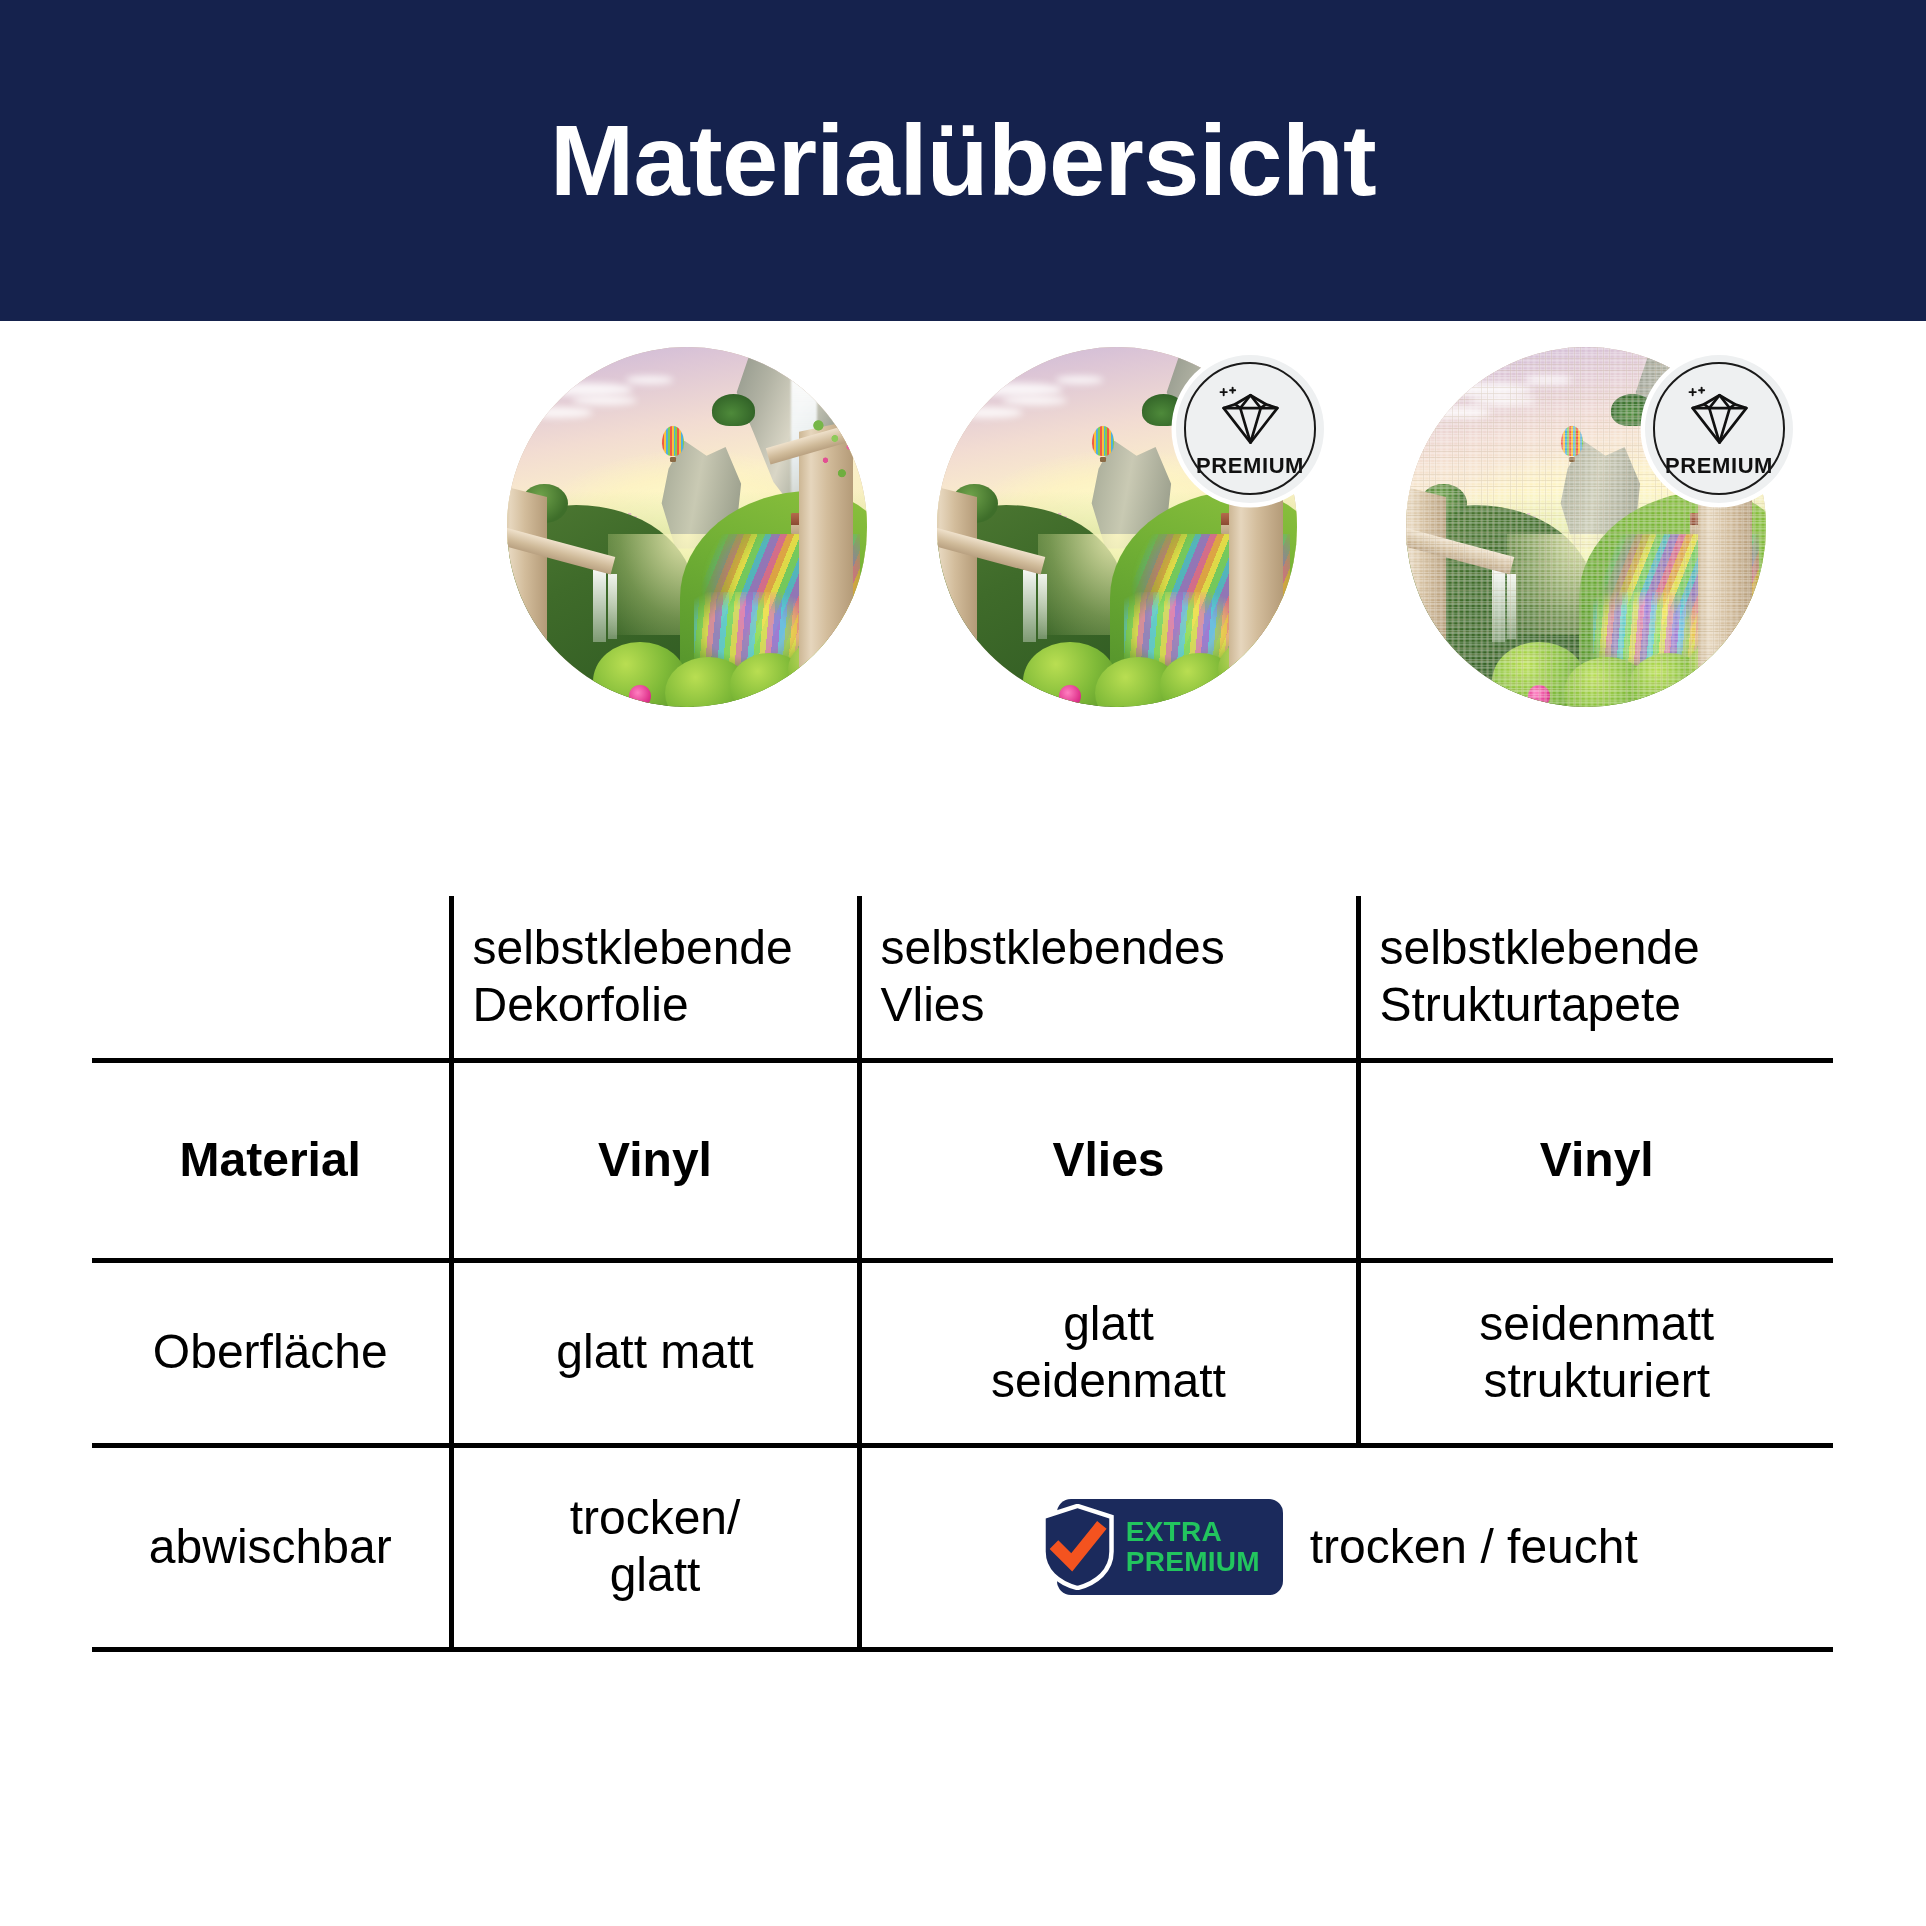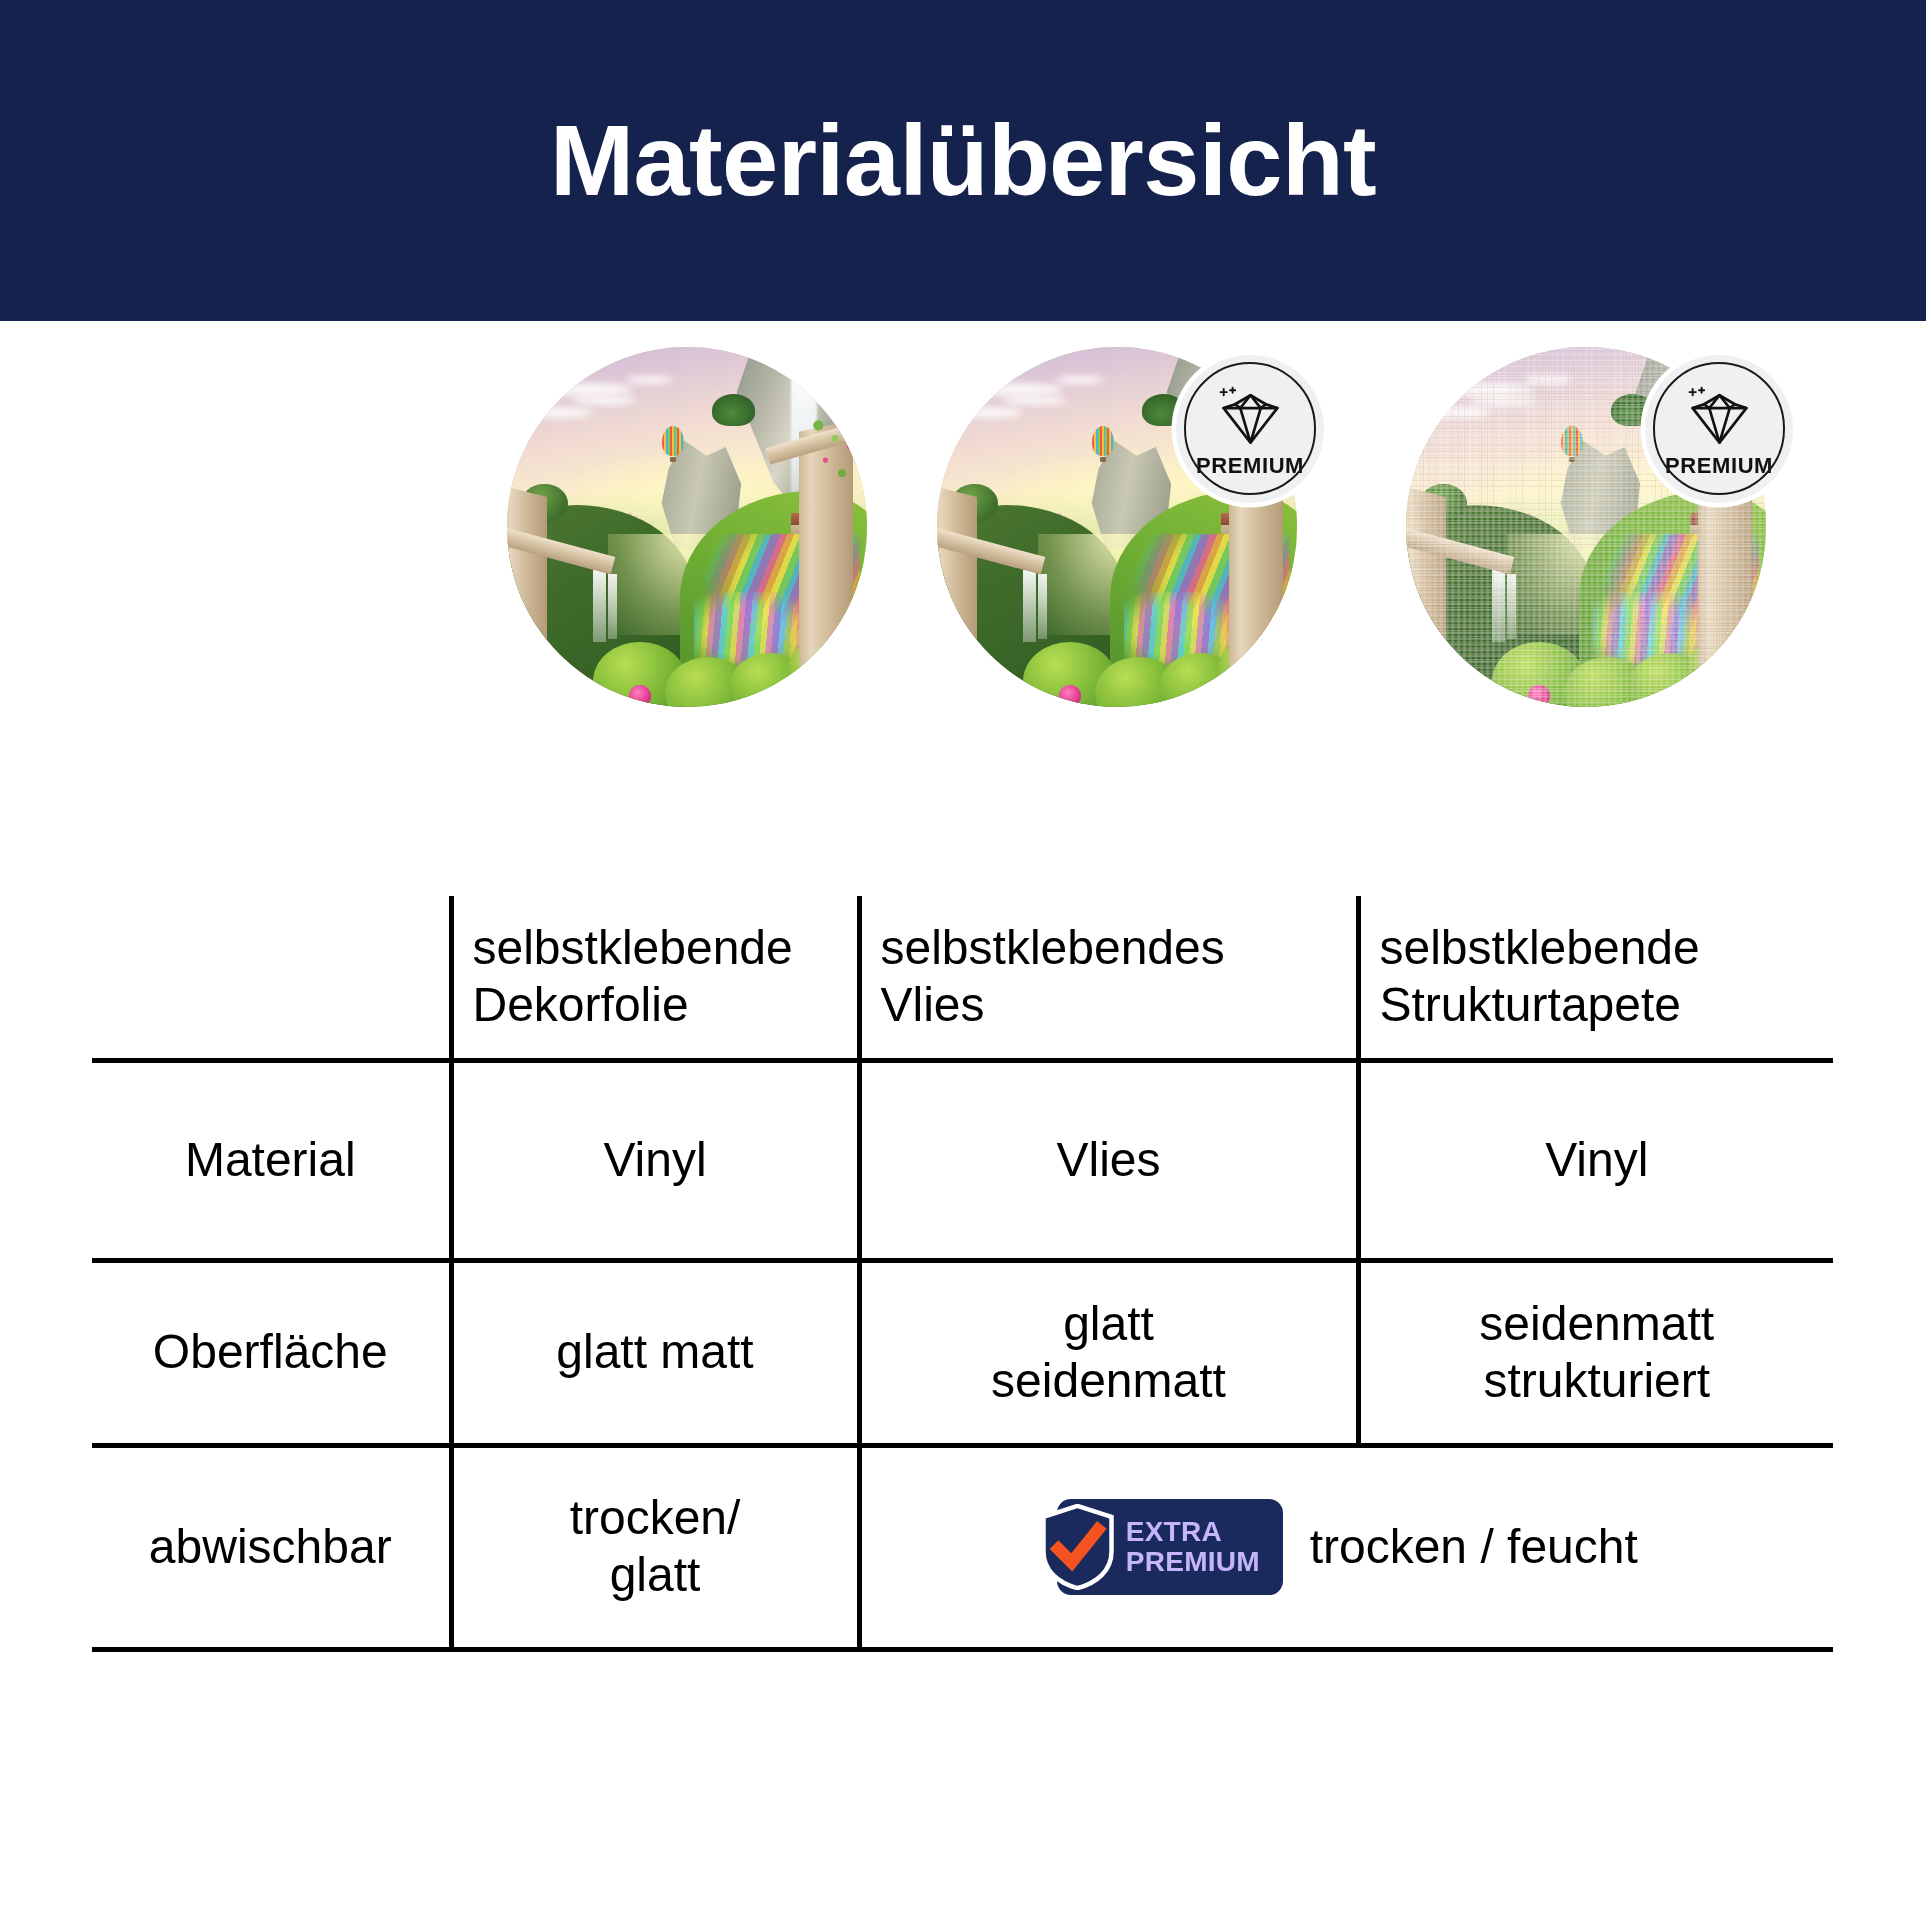--- a/index.html
+++ b/index.html
@@ -292,21 +292,21 @@
   .spec-table tr + tr > td { border-top: 5.8px solid #000; }
   .spec-table tr:last-child > td { border-bottom: 5.8px solid #000; }
   .col-label { width: 359px; }
   .col-a { width: 408px; }
   .col-b { width: 499px; }
   .col-c { width: 475px; }
 
   .row-head td { height: 164px; font-size: 48px; }
   .row-head td.col-label { border-left: none; }
   .row-head td.hcell { text-align: left; padding-left: 19px; }
-  .row-body td { height: 200px; }
+  .row-body td { height: 200px; font-weight: bold; }
   .row-surface td { height: 185px; }
   .row-wipe td { height: 204px; }
 
   
   .spec-table tr.row-head > td { border-top: none; }
 
   .merged-wipe {
     display: flex; align-items: center; justify-content: center;
     gap: 27px;
   }
@@ -319,21 +319,21 @@
     border-radius: 14px;
     display: flex; align-items: center;
     flex: 0 0 auto;
   }
   .robust-shield {
     position: absolute; left: -18px; top: 5.1px;
     width: 77px; height: 86px;
   }
   .robust-text {
     margin-left: 69px;
-    color: #c4b5fd;
+    color: #22c55e;
     font-weight: 800;
     font-size: 28px;
     line-height: 1.06;
     letter-spacing: 0.3px;
     text-align: left;
   }
   .wipe-text { font-size: 48px; color: #000; white-space: nowrap; }
 </style>
 </head>
 <body>

